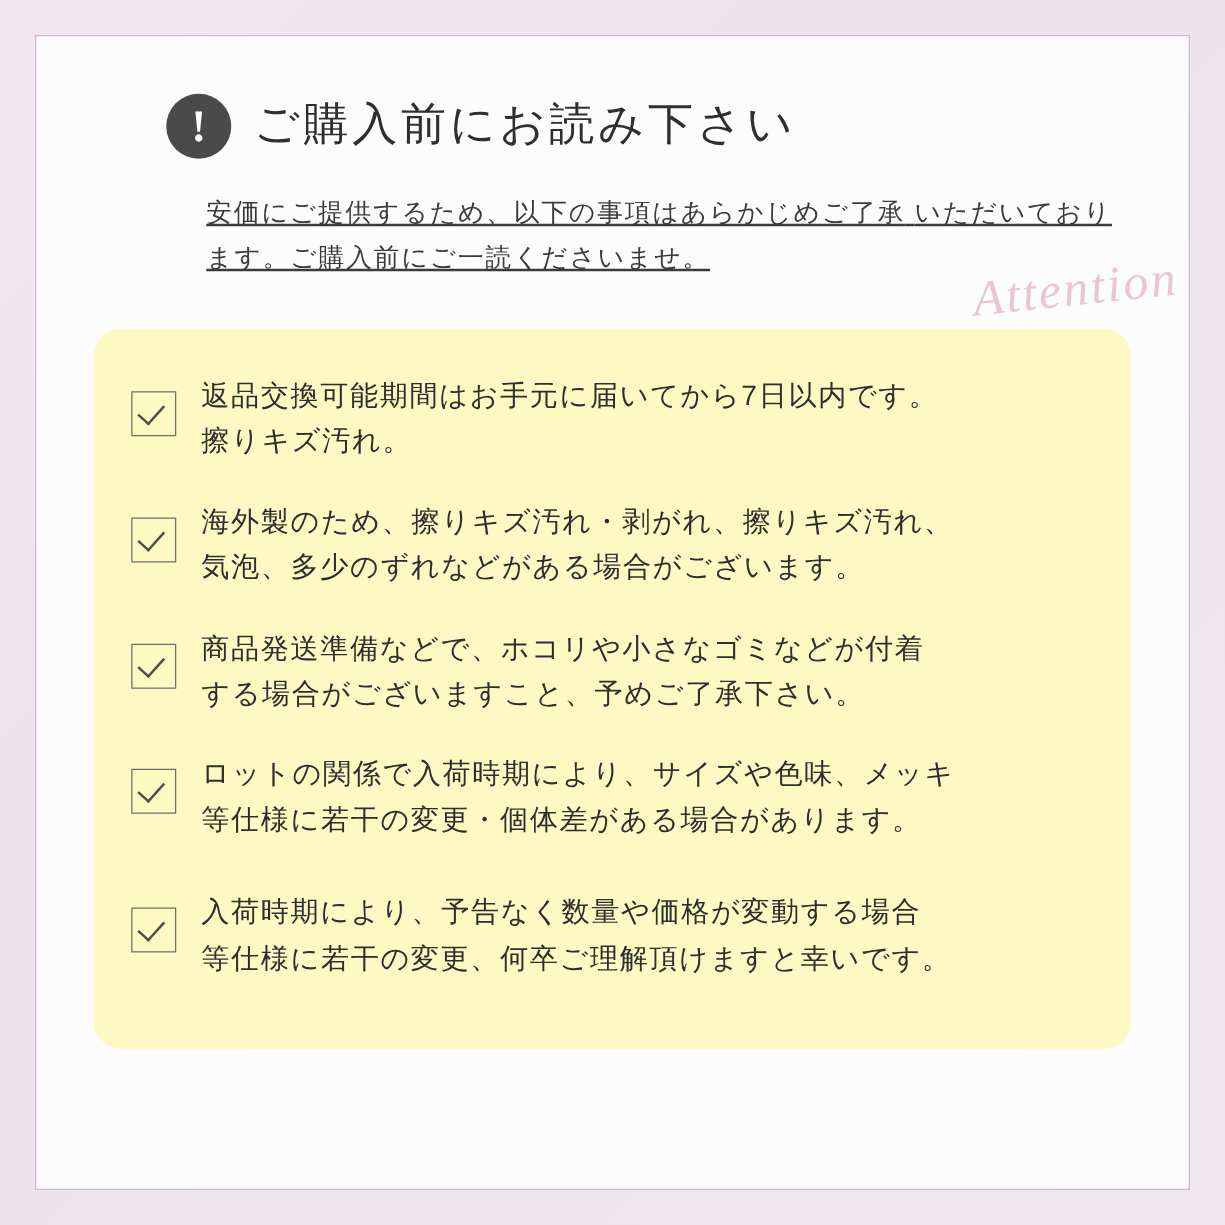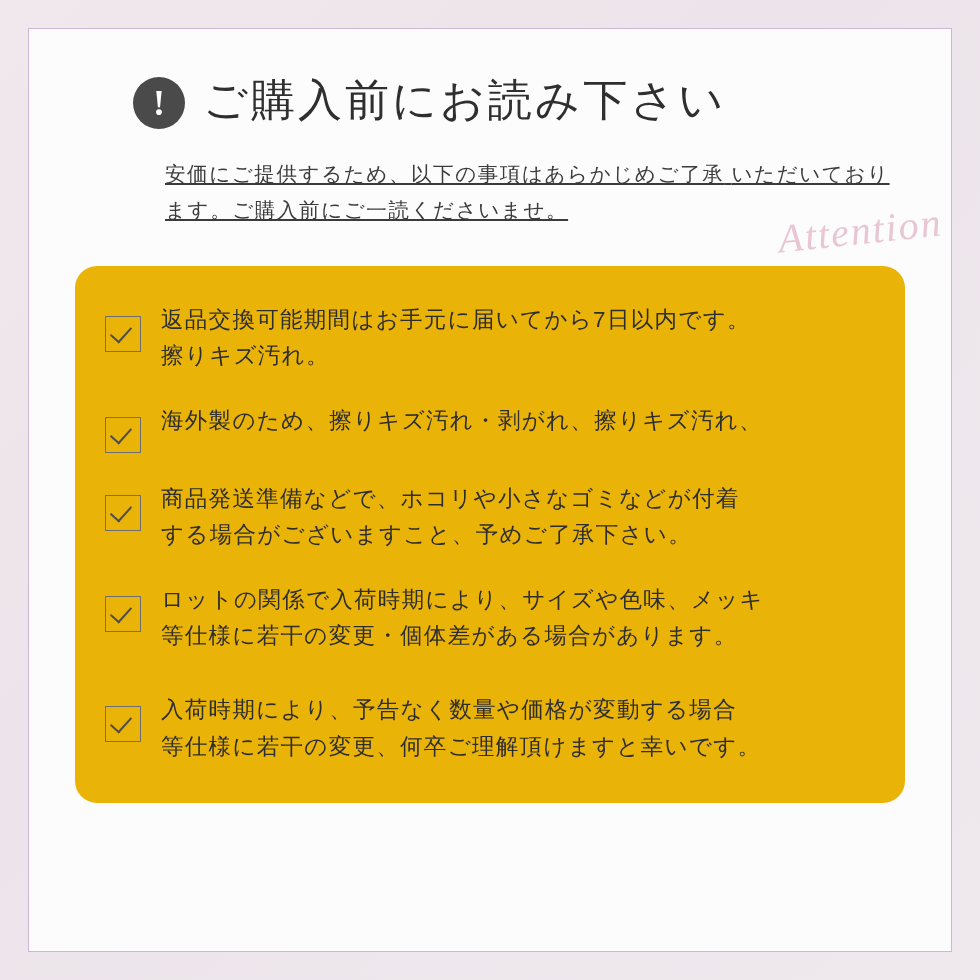--- a/index.html
+++ b/index.html
@@ -49,21 +49,21 @@
     font-size: 36px;
     line-height: 1;
     font-weight: bold;
     font-family: "Liberation Serif", serif;
     flex: 0 0 auto;
     margin-top: 4px;
     margin-left: 58px;
   }
   .title {
     font-family: "Liberation Serif", serif;
-    font-size: 44px;
+    font-size: 36px;
     letter-spacing: 3px;
     color: #2f2f2f;
     white-space: nowrap;
     font-weight: 400;
   }
   .lead {
     margin: 26px 0 0 90px;
     font-size: 20.5px;
     line-height: 1.75;
     letter-spacing: 1.6px;
@@ -78,23 +78,23 @@
     font-style: italic;
     font-size: 40px;
     color: #e8c6d4;
     letter-spacing: 2px;
     transform: rotate(-6deg);
     pointer-events: none;
     user-select: none;
   }
   .card {
     margin-top: 38px;
-    background: #eab308;
+    background: #fef9c3;
     border-radius: 22px;
-    padding: 34px 34px 34px 30px;
+    padding: 34px 34px 50px 30px;
     box-sizing: border-box;
   }
   .item {
     display: flex;
     align-items: flex-start;
     gap: 20px;
     margin-bottom: 26px;
   }
   .item:last-child {
     margin-bottom: 4px;
@@ -156,20 +156,21 @@
         <div class="item-text">
           <span>返品交換可能期間はお手元に届いてから7日以内です。</span>
           <span>擦りキズ汚れ。</span>
         </div>
       </div>
 
       <div class="item">
         <div class="checkbox"></div>
         <div class="item-text">
           <span>海外製のため、擦りキズ汚れ・剥がれ、擦りキズ汚れ、</span>
+          <span>気泡、多少のずれなどがある場合がございます。</span>
         </div>
       </div>
 
       <div class="item">
         <div class="checkbox"></div>
         <div class="item-text">
           <span>商品発送準備などで、ホコリや小さなゴミなどが付着</span>
           <span>する場合がございますこと、予めご了承下さい。</span>
         </div>
       </div>

